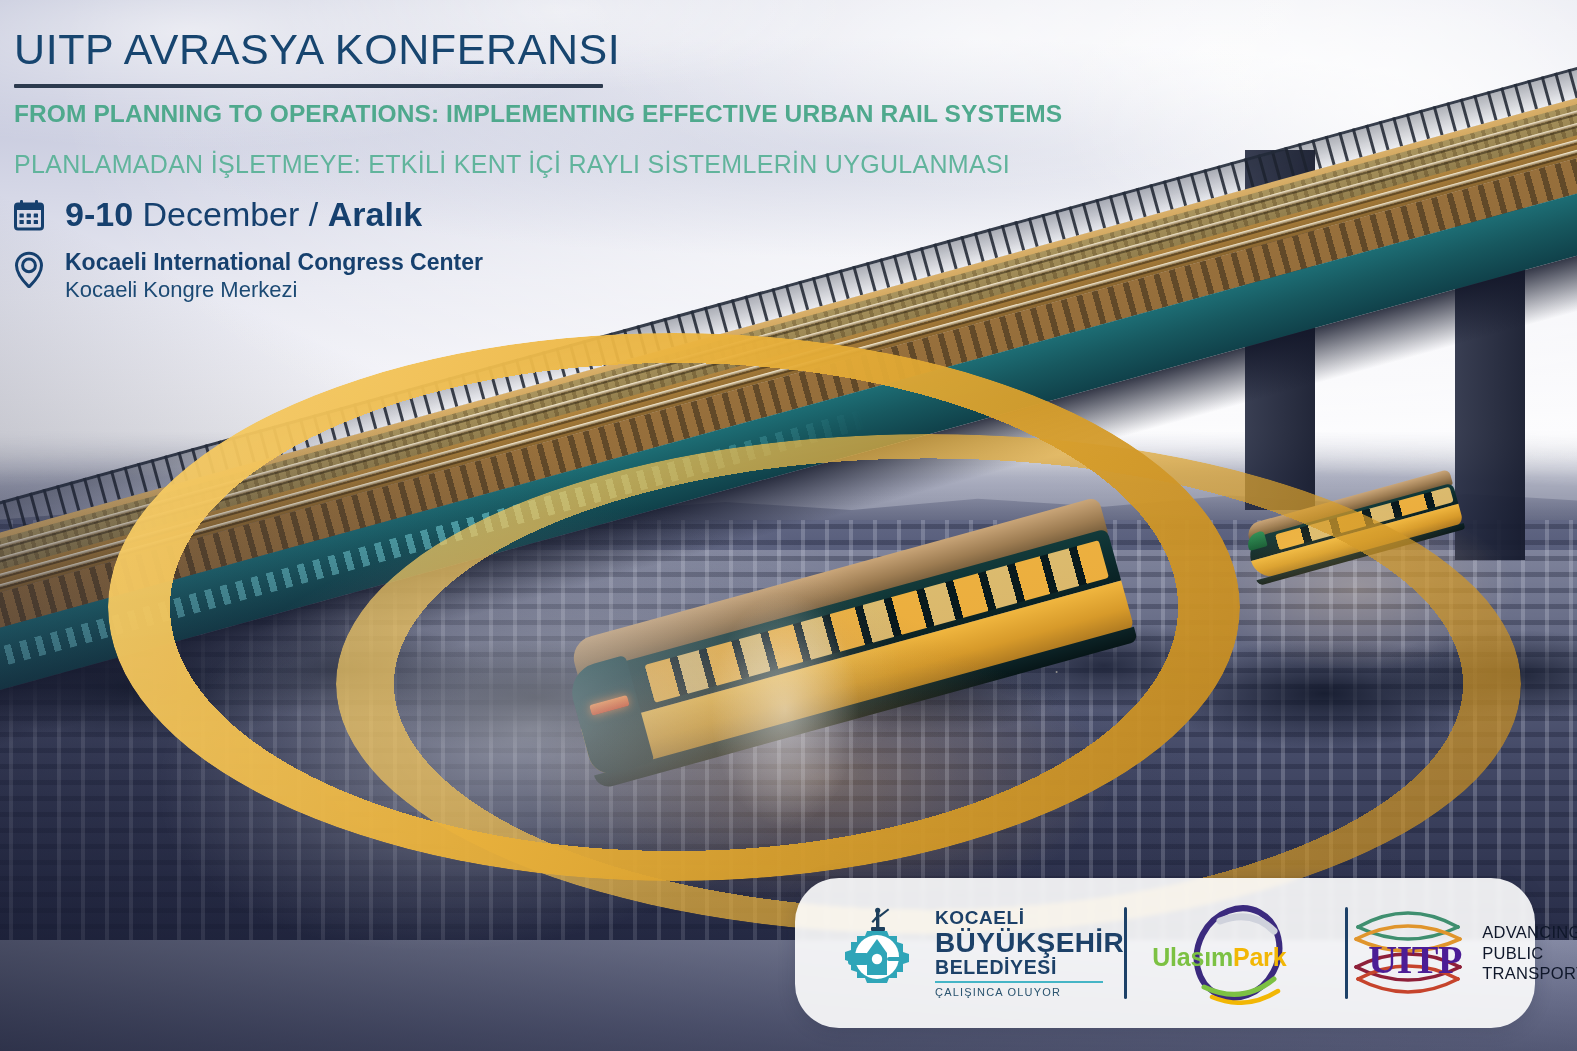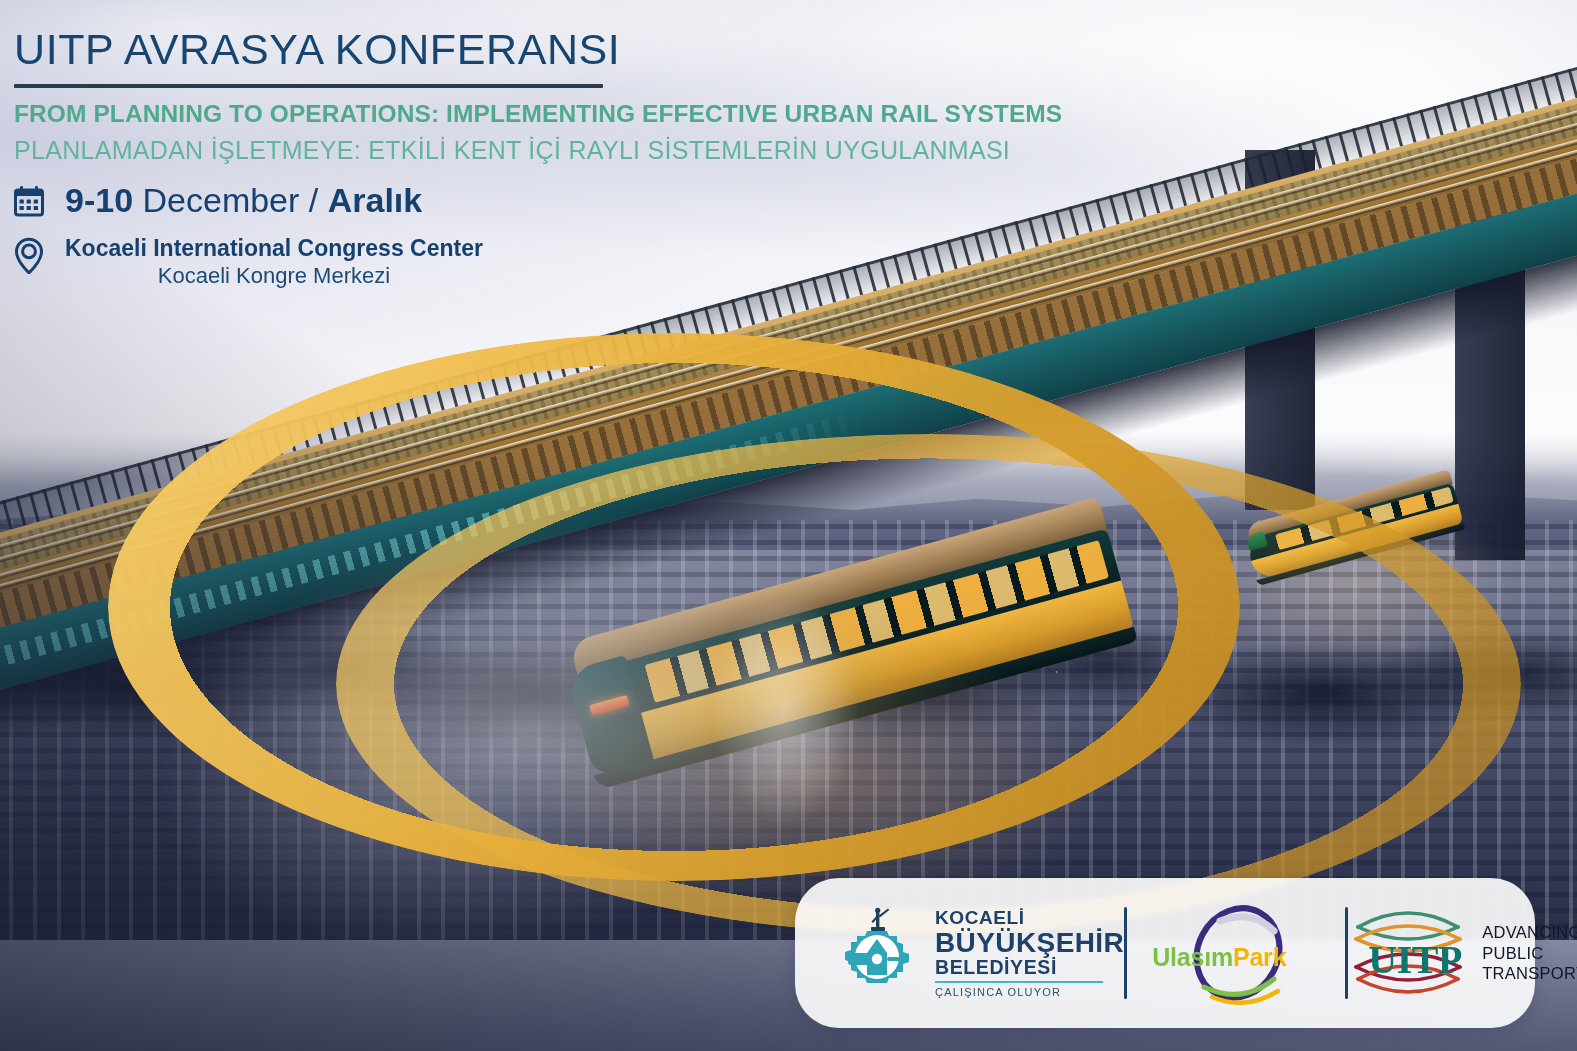--- a/index.html
+++ b/index.html
@@ -276,37 +276,37 @@
   }
   .rule{
     width:589px;height:4px;background:#2c3a4e;margin:11px 0 12px 0;border-radius:1px;
   }
   .sub-en{
     font-size:24.5px;font-weight:700;letter-spacing:.1px;line-height:1.18;
     color:#4fa98d;white-space:nowrap;
   }
   .sub-tr{
     font-size:25px;font-weight:400;letter-spacing:.3px;line-height:1.3;
-    color:#61b49c;margin-top:5px;white-space:nowrap;
+    color:#61b49c;margin-top:19px;white-space:nowrap;
   }
 
   .meta{margin-top:16px;}
   .meta-row{display:flex;align-items:flex-start;gap:21px;}
   .meta-row + .meta-row{margin-top:14px;}
   .meta-ico{flex:0 0 auto;margin-top:2px;color:#16406e;}
   .date-line{
     font-size:34px;line-height:1.05;color:#16406e;white-space:nowrap;
     font-weight:400;
   }
   .date-line b{font-weight:700;}
   .venue-en{
     font-size:23px;font-weight:700;color:#16406e;line-height:1.14;white-space:nowrap;
   }
   .venue-tr{
-    font-size:22px;font-weight:400;color:#1c4a74;line-height:1.22;white-space:nowrap;margin-top:2px;text-align:center;
+    font-size:22px;font-weight:400;color:#1c4a74;line-height:1.22;white-space:nowrap;margin-top:2px;
   }
 
   
   .logopanel{
     position:absolute;left:795px;top:878px;width:740px;height:150px;
     background:rgba(255,255,255,.90);
     border-radius:44px;
     display:flex;align-items:center;
     box-shadow:0 2px 18px rgba(20,28,50,.18);
     backdrop-filter:blur(2px);
@@ -333,21 +333,21 @@
     font-size:25px;font-weight:700;letter-spacing:-.2px;line-height:1;
   }
   .up-a{color:#7cc143;}
   .up-b{color:#f2b705;}
 
   
   .uitp-wrap{position:relative;width:120px;height:104px;flex:0 0 auto;}
   .uitp-word{
     position:absolute;left:0;right:0;top:35px;text-align:center;
     font-family:"Liberation Serif", serif;
-    font-size:40px;font-weight:700;letter-spacing:-.5px;color:#0f766e;padding-left:14px;
+    font-size:40px;font-weight:700;letter-spacing:-.5px;color:#4c1d95;padding-left:14px;
   }
   .uitp-tag{
     font-size:16.5px;line-height:1.25;color:#0f172a;font-weight:400;letter-spacing:.3px;
   }
 </style>
 </head>
 <body>
 
 <div id="poster">
 

